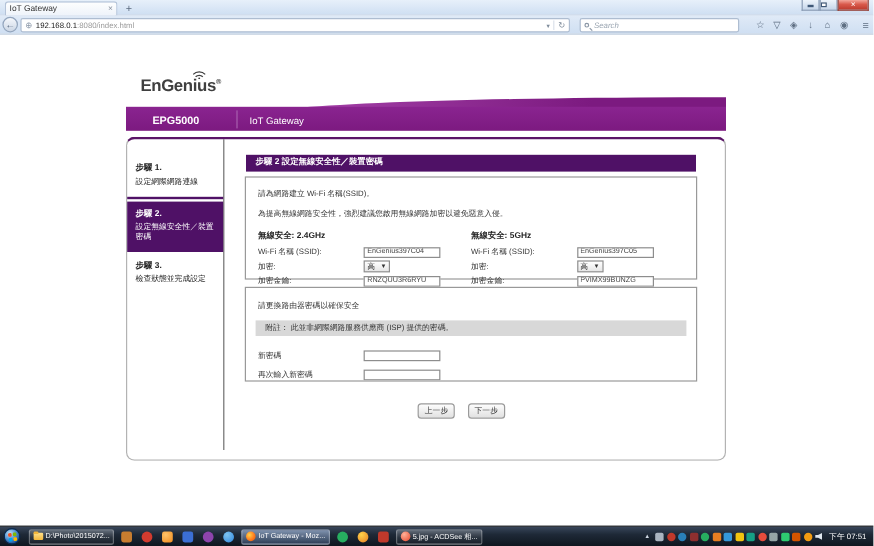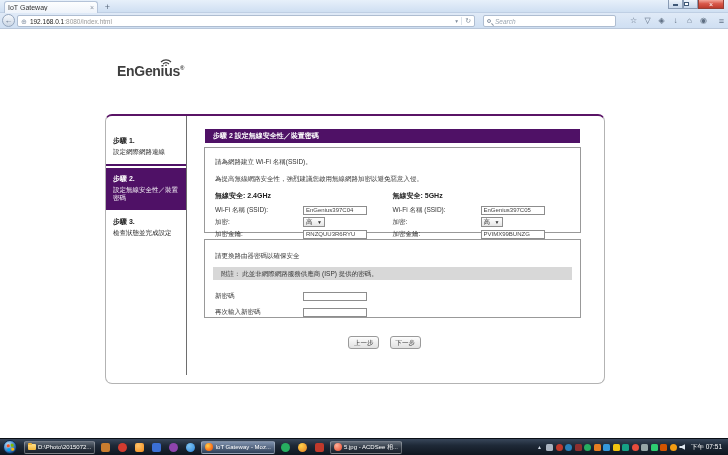--- a/index.html
+++ b/index.html
@@ -197,20 +197,27 @@
 
   <div class="logo">
     <span>EnGenius</span><sup>®</sup>
     <svg class="wifi-arcs" width="12" height="9" viewBox="0 0 12 9">
       <path d="M1 5 A7 7 0 0 1 11 5" fill="none" stroke="#3f3f3f" stroke-width="1.1"></path>
       <path d="M3 7 A4.5 4.5 0 0 1 9 7" fill="none" stroke="#3f3f3f" stroke-width="1.1"></path>
       <circle cx="6" cy="8.3" r="0.8" fill="#3f3f3f"></circle>
     </svg>
   </div>
 
+  <div class="banner">
+    <div class="banner-swoosh"></div>
+    <div class="banner-bar"></div>
+    <span class="banner-model">EPG5000</span>
+    <span class="banner-sep"></span>
+    <span class="banner-product">IoT Gateway</span>
+  </div>
 
   <div class="wizard">
 
     <div class="sidebar">
       <div class="step">
         <div class="step-title">步驟 1.</div>
         <div>設定網際網路連線</div>
       </div>
       <div class="step-divider"></div>
       <div class="step active">

